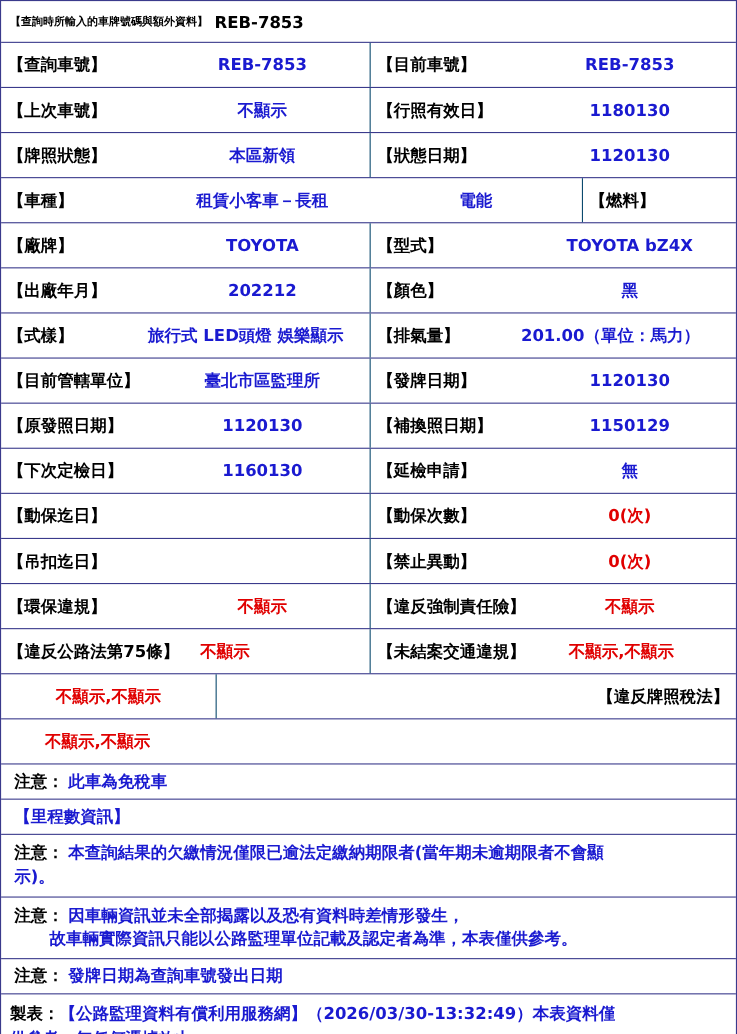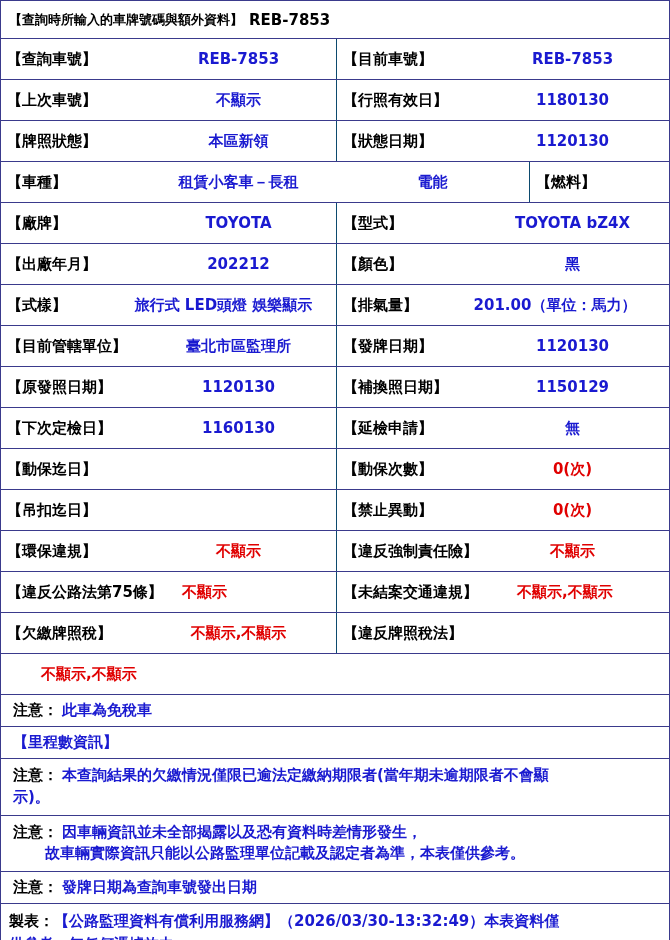--- a/index.html
+++ b/index.html
@@ -52,21 +52,21 @@
     white-space: nowrap;
   }
   .hdr-row {
     display: flex;
     align-items: center;
     border-bottom: 1px solid #3a3a8c;
     min-height: 38px;
     padding: 4px 8px;
     gap: 6px;
   }
-  .hdr-lbl { font-weight: bold; font-size: 13px; }
+  .hdr-lbl { font-weight: bold; font-size: 10px; }
   .hdr-val { font-weight: bold; font-size: 15px; color: #000; }
 
   
   .c-lbl-a { width: 140px; justify-content: flex-start; }
   .c-val-a { width: 195px; justify-content: center; }
   .c-lbl-b { width: 140px; justify-content: flex-start; }
   .c-val-b { flex: 1; justify-content: center; }
 
   .note-row {
     display: flex;
@@ -317,27 +317,24 @@
         </div>
     <div class="cell divider" style="width:175px">
           <span class="lbl">【未結案交通違規】</span>
         </div>
     <div class="cell" style="flex:1;justify-content:flex-start">
           <span class="val-red">不顯示,不顯示</span>
         </div>
   </div>
 
   <div class="row">
-    <div class="cell" style="width:140px">
-          <span class="lbl">【欠繳牌照稅】</span>
-        </div>
     <div class="cell" style="width:195px;justify-content:center">
           <span class="val-red">不顯示,不顯示</span>
         </div>
-    <div class="cell divider" style="flex:1;justify-content:flex-start">
+    <div class="cell divider" style="flex:1;justify-content:flex-end">
           <span class="lbl">【違反牌照稅法】</span>
         </div>
   </div>
 
   <div class="row">
     <div class="cell" style="flex:1;justify-content:flex-start;padding-left:40px">
           <span class="val-red">不顯示,不顯示</span>
         </div>
   </div>
 

